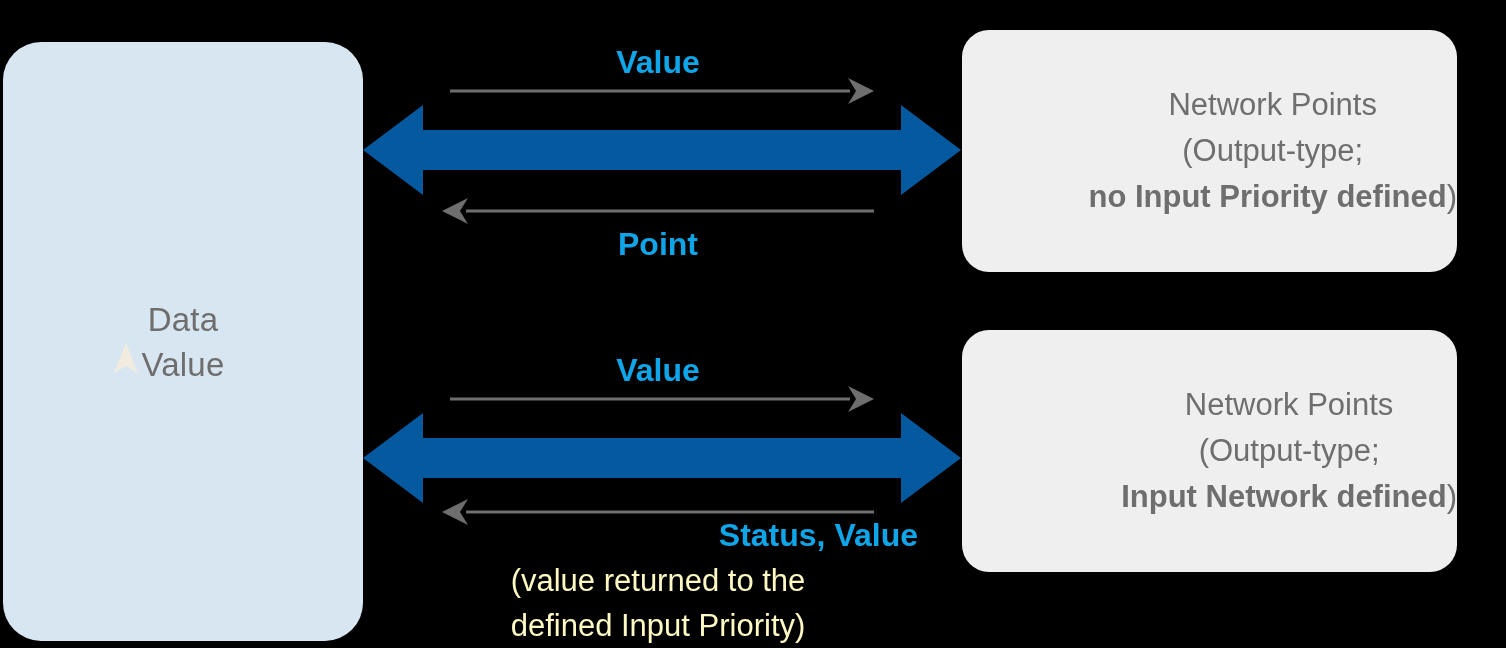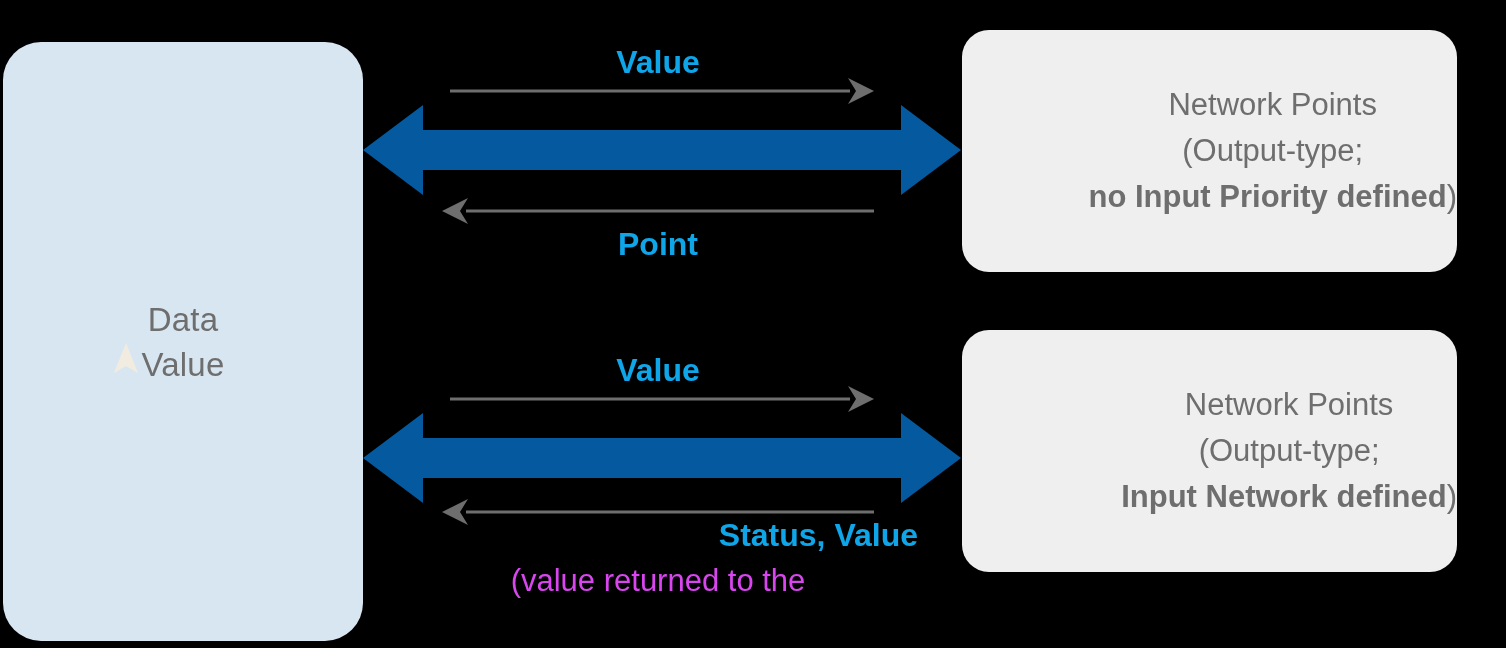--- a/index.html
+++ b/index.html
@@ -82,21 +82,21 @@
     color: #0ea5e9;
     text-align: center;
     font-weight: 700;
     font-size: 32px;
     line-height: 40px;
     white-space: nowrap;
   }
 
   .sub-note {
     position: absolute;
-    color: #d946ef;
+    color: #fef9c3;
     text-align: center;
     font-weight: 400;
     font-size: 31px;
     line-height: 45px;
     width: 520px;
   }
 
   svg { display: block; }
   .thin-line { stroke: #6e6e6e; stroke-width: 3; }
   .thin-head { fill: #6e6e6e; }
@@ -148,20 +148,21 @@
       <path class="blue-arrow" d="M2 47 L62 2 L62 27 L540 27 L540 2 L600 47 L540 92 L540 67 L62 67 L62 92 Z"></path>
     </svg>
 
     <svg style="position:absolute; left:438px; top:494px;" width="440" height="36">
       <line class="thin-line" x1="28" y1="18" x2="436" y2="18"></line>
       <path class="thin-head" d="M30 5 L4 18 L30 31 L22 18 Z"></path>
     </svg>
     <div class="arrow-label" style="left:398px; top:515px; width:520px;text-align:right;">Status, Value</div>
     <div class="sub-note" style="left:398px; top:558px;">
       <span>(value returned to the</span><br>
+      <span>defined Input Priority)</span>
     </div>
   </div>
 
   <div class="np-box" id="np-box-top">
     <div class="np-text">
       <span>Network Points</span><br>
       <span>(Output-type;</span><br>
       <b>no Input Priority defined</b><span>)</span>
     </div>
   </div>

